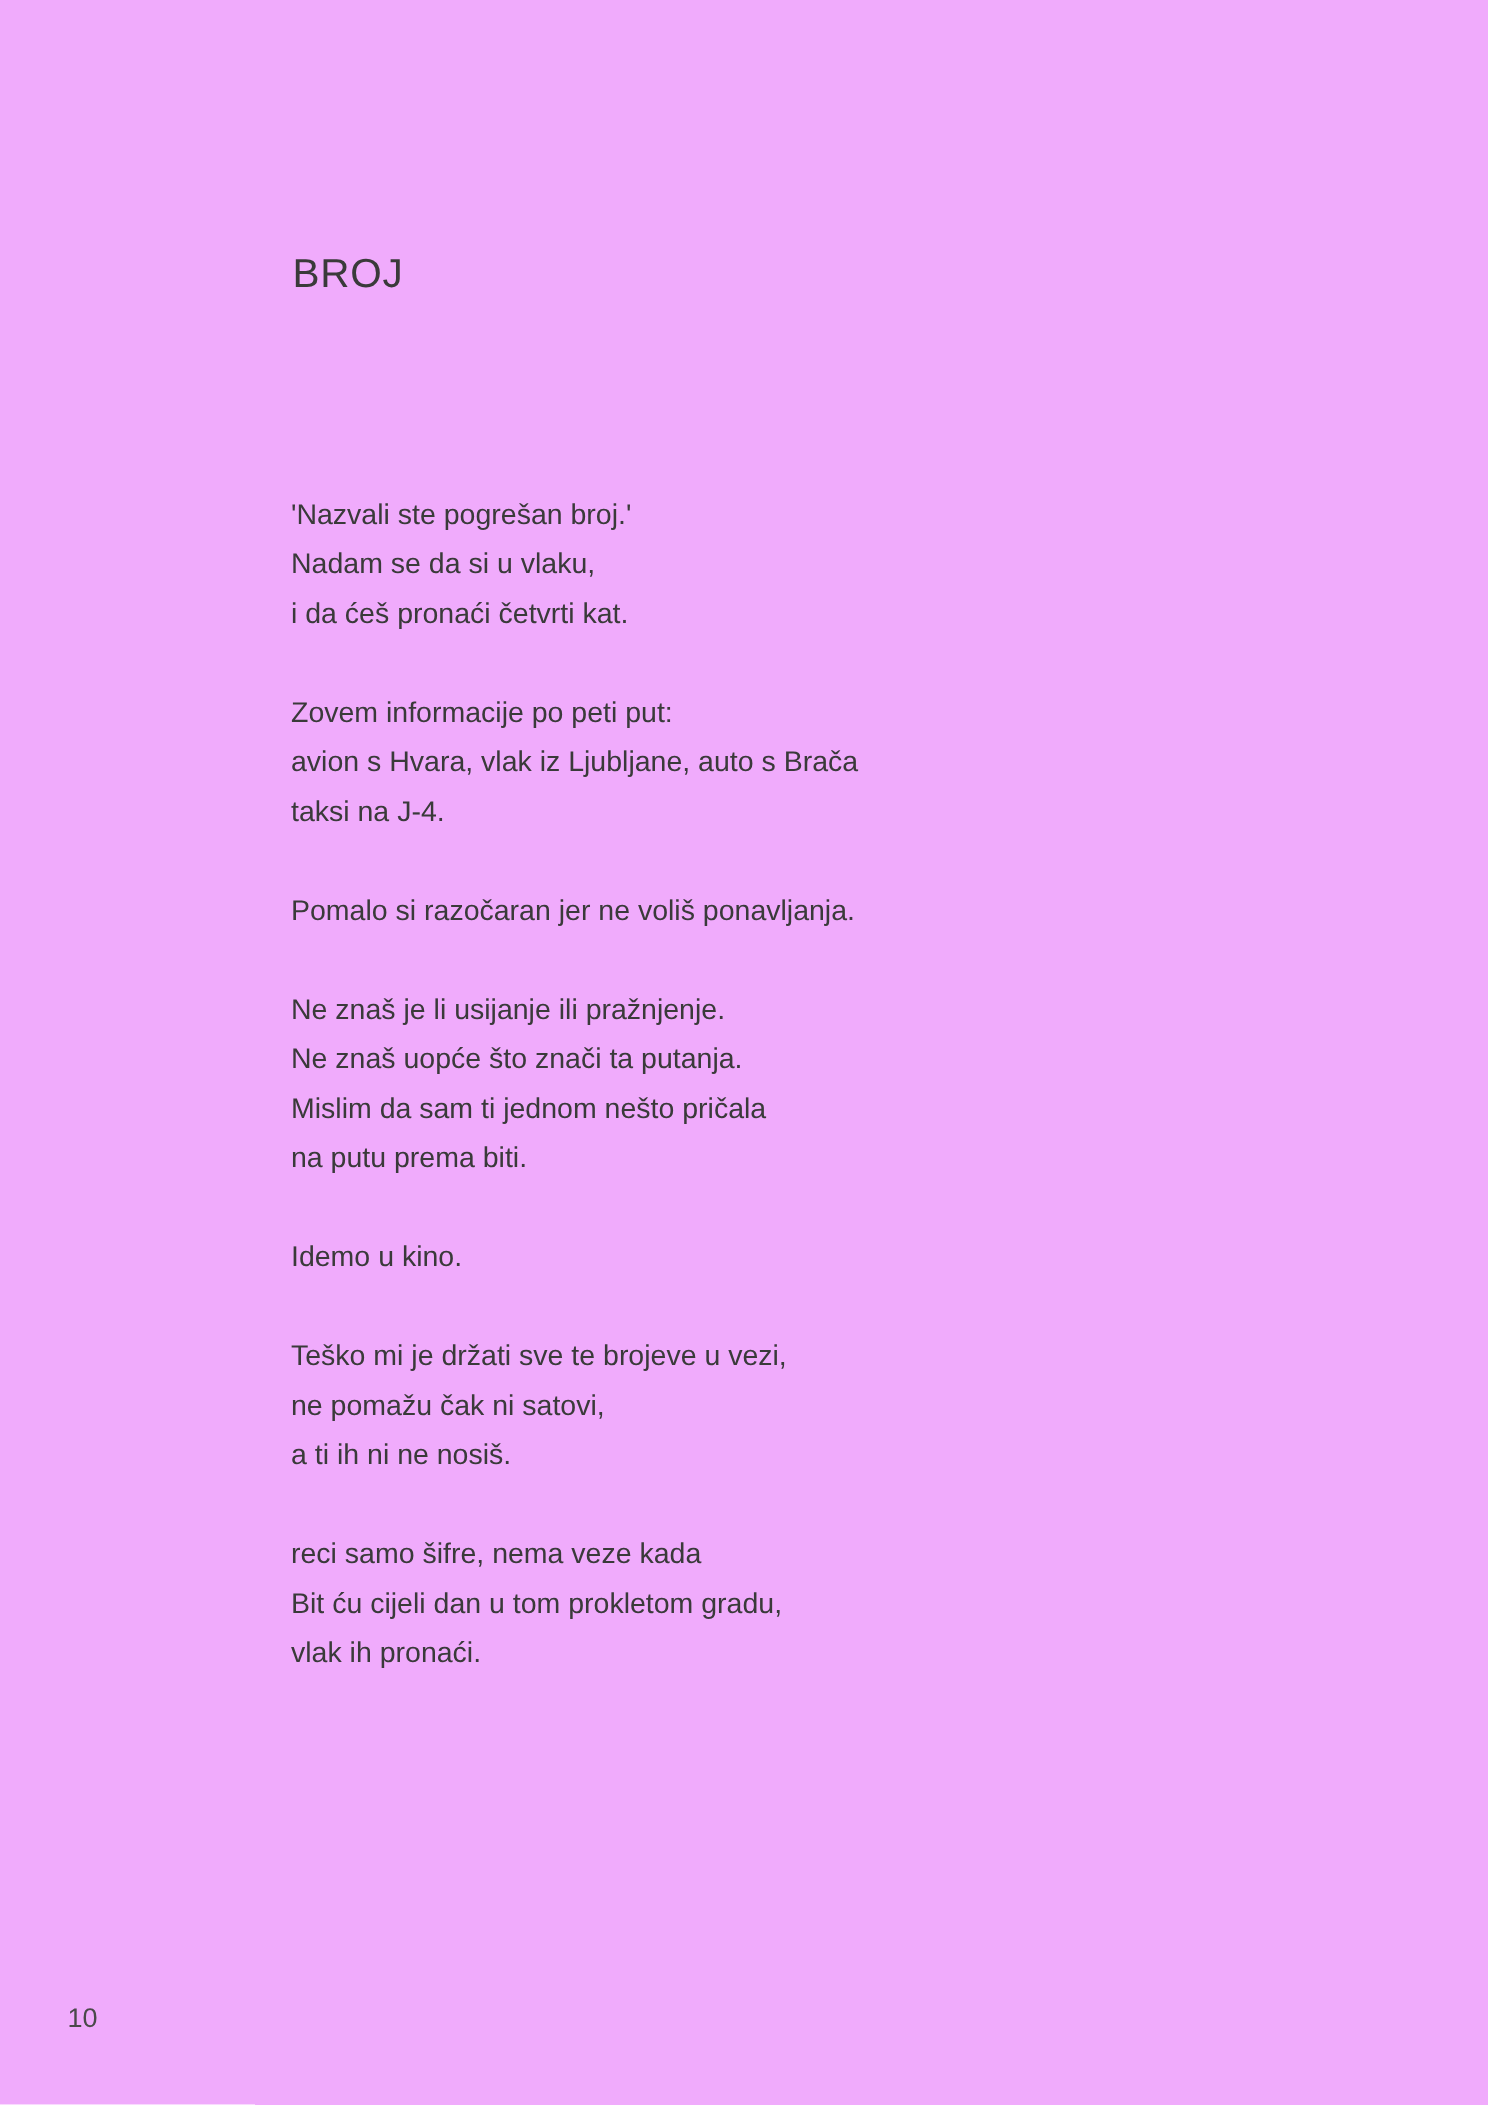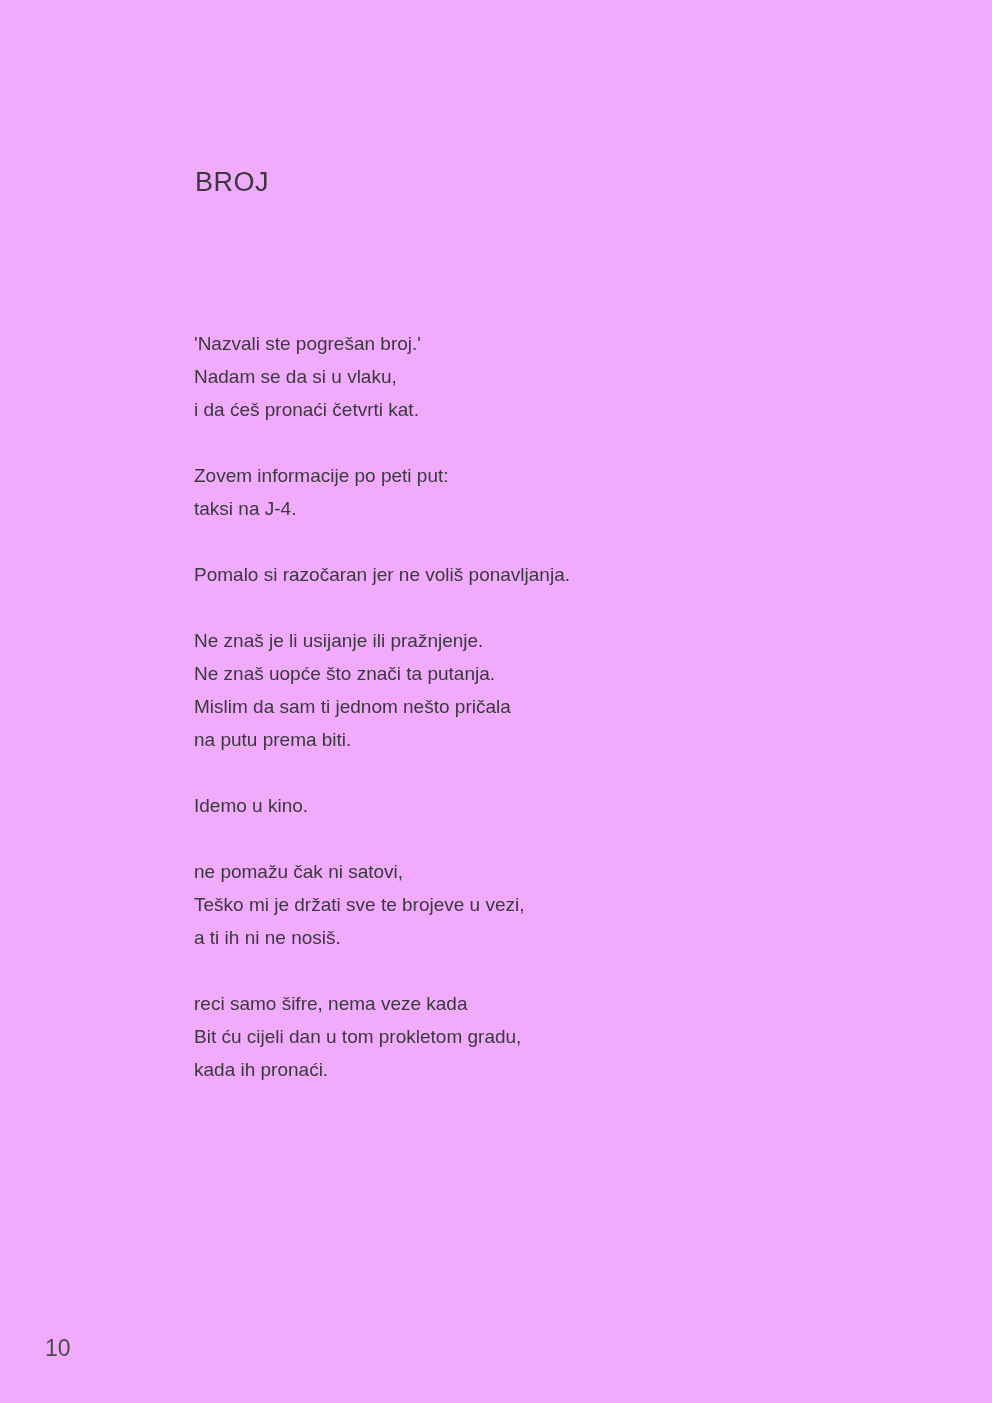--- a/index.html
+++ b/index.html
@@ -37,58 +37,59 @@
   .line {
     font-size: 19px;
     line-height: 33px;
     white-space: pre;
     color: #3a3a3a;
   }
   .page-number {
     position: absolute;
     left: 45px;
     top: 1335px;
-    font-size: 23px;
+    font-size: 18px;
     color: #4a4a4a;
   }
 </style>
 </head>
 <body>
 
 <div class="page">
   <h1 class="title">BROJ</h1>
 
   <div class="poem">
       <div class="stanza">
         <div class="line">'Nazvali ste pogrešan broj.'</div>
         <div class="line">Nadam se da si u vlaku,</div>
         <div class="line">i da ćeš pronaći četvrti kat.</div>
       </div>
       <div class="stanza">
         <div class="line">Zovem informacije po peti put:</div>
+        <div class="line">avion s Hvara, vlak iz Ljubljane, auto s Brača</div>
         <div class="line">taksi na J-4.</div>
       </div>
       <div class="stanza">
         <div class="line">Pomalo si razočaran jer ne voliš ponavljanja.</div>
       </div>
       <div class="stanza">
         <div class="line">Ne znaš je li usijanje ili pražnjenje.</div>
         <div class="line">Ne znaš uopće što znači ta putanja.</div>
         <div class="line">Mislim da sam ti jednom nešto pričala</div>
         <div class="line">na putu prema biti.</div>
       </div>
       <div class="stanza">
         <div class="line">Idemo u kino.</div>
       </div>
       <div class="stanza">
+        <div class="line">Teško mi je držati sve te brojeve u vezi,</div>
         <div class="line">ne pomažu čak ni satovi,</div>
-        <div class="line">Teško mi je držati sve te brojeve u vezi,</div>
         <div class="line">a ti ih ni ne nosiš.</div>
       </div>
       <div class="stanza">
         <div class="line">reci samo šifre, nema veze kada</div>
         <div class="line">Bit ću cijeli dan u tom prokletom gradu,</div>
-        <div class="line">kada ih pronaći.</div>
+        <div class="line">vlak ih pronaći.</div>
       </div>
     </div>
 
   <div class="page-number">10</div>
 </div>
 
 </body></html>

